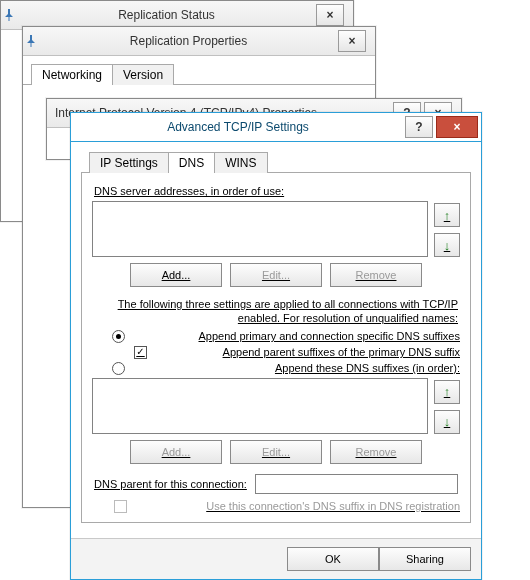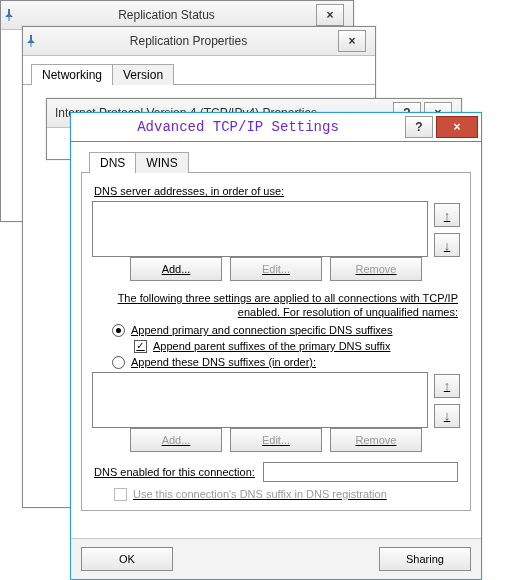--- a/index.html
+++ b/index.html
@@ -11,41 +11,41 @@
   .tb-pin{width:16px;display:flex;align-items:center;justify-content:center;}
   .tb-btn{width:26px;height:20px;border:1px solid #9a9a9a;background:linear-gradient(#fefefe,#e6e6e6);margin-right:3px;display:flex;align-items:center;justify-content:center;font-size:12px;font-weight:bold;color:#333;cursor:default;}
   .tb-btn.red{background:#c94f3d;color:#fff;border-color:#9a2a1a;width:40px;}
   .tb-spacer{width:6px;}
   .tabstrip{display:flex;align-items:flex-end;height:22px;padding:0 8px;margin-top:6px;border-bottom:1px solid #a9a9a9;}
   .tab{padding:3px 10px;border:1px solid #a9a9a9;border-bottom:none;margin-right:-1px;background:#f1f1f1;font-size:12px;position:relative;top:1px;}
   .tab.active{background:#fff;z-index:2;}
   
   .adv{border:1px solid #2a9ed8;}
   .adv .titlebar{background:#fff;border-bottom:1px solid #2a9ed8;}
-  .adv .tb-title{color:#6d28d9;font-size:14px;font-family:Liberation Mono, monospace;}
+  .adv .tb-title{color:#0c4a6e;font-size:12px;}
   .adv-body{padding:6px 10px 10px 10px;}
   .section-label{margin:4px 0 4px 2px;}
   .listbox{border:1px solid #828282;height:54px;background:#fff;}
   .row-list{display:flex;align-items:flex-start;}
   .arrow-col{display:flex;flex-direction:column;margin-left:6px;gap:6px;padding-top:2px;}
   .arrow-btn{width:24px;height:22px;border:1px solid #8a8a8a;background:linear-gradient(#fdfdfd,#e7e7e7);display:flex;align-items:center;justify-content:center;color:#1a7a1a;font-size:13px;font-weight:bold;}
-  .btnrow{display:flex;justify-content:center;gap:8px;}
+  .btnrow{display:flex;justify-content:center;gap:8px;margin-top:6px;}
   .wbtn{min-width:74px;height:22px;border:1px solid #8a8a8a;background:linear-gradient(#fdfdfd,#e7e7e7);display:flex;align-items:center;justify-content:center;padding:0 8px;}
   .wbtn.disabled{color:#9a9a9a;}
   .para{margin:10px 2px 4px 18px;line-height:1.3;text-align:right;}
-  .radio-row,.check-row{display:flex;align-items:center;margin:3px 0 3px 20px;gap:6px;}
+  .radio-row,.check-row{display:flex;align-items:center;margin:3px 0 3px 20px;gap:6px;justify-content:space-between;}
   .indent2{margin-left:42px;}
   .radio{width:11px;height:11px;border:1px solid #555;border-radius:50%;display:flex;align-items:center;justify-content:center;background:#fff;}
   .radio .dot{width:5px;height:5px;background:#000;border-radius:50%;}
   .chk{width:11px;height:11px;border:1px solid #555;background:#fff;display:flex;align-items:center;justify-content:center;font-size:10px;line-height:1;color:#000;}
   .suffix-row{display:flex;align-items:center;gap:8px;margin:10px 2px 6px 2px;}
   .txtin{border:1px solid #828282;height:18px;flex:1;background:#fff;}
   .highlight-box{border:2px solid #cc3020;padding:2px 4px;margin:2px 0 0 0;}
   .greyed{color:#9a9a9a;padding-left:16px;}
-  .dlg-footer{display:flex;justify-content:space-between;gap:12px;padding:8px 10px;border-top:1px solid #c9c9c9;background:#f3f3f3;position:absolute;left:0;right:0;bottom:0;}
+  .dlg-footer{display:flex;justify-content:flex-end;gap:0;padding:8px 10px;border-top:1px solid #c9c9c9;background:#f3f3f3;position:absolute;left:0;right:0;bottom:0;}
   svg{display:block;}
 </style>
 </head>
 <body>
 <div class="stage">
 
 <div class="win" style="left:0px;top:0px;width:352px;height:220px;">
   <div class="titlebar gradA">
     <div class="tb-pin">
       <svg width="10" height="12" viewBox="0 0 10 12">
@@ -98,20 +98,21 @@
     <div class="tb-btn">
           <span>?</span>
         </div>
     <div class="tb-btn red">
           <span>×</span>
         </div>
   </div>
 
   <div class="adv-body">
     <div class="tabstrip" style="margin-top:2px;">
+      <div class="tab"><span>IP Settings</span></div>
       <div class="tab active"><span>DNS</span></div>
       <div class="tab"><span>WINS</span></div>
     </div>
 
     <div style="border:1px solid #a9a9a9;border-top:none;padding:8px 10px 6px 10px;text-decoration:underline;">
 
       <div class="section-label">DNS server addresses, in order of use:</div>
       <div class="row-list">
         <div class="listbox" style="flex:1;"></div>
         <div class="arrow-col">
@@ -169,21 +170,21 @@
             </div>
         <div class="wbtn disabled">
               <span>Edit...</span>
             </div>
         <div class="wbtn disabled">
               <span>Remove</span>
             </div>
       </div>
 
       <div class="suffix-row">
-        <span>DNS enabled for this connection:</span>
+        <span>DNS parent for this connection:</span>
         <div class="txtin"></div>
       </div>
 
       <div class="check-row greyed" style="margin-left:6px;margin-top:2px;">
         <span class="chk" style="border-color:#bbb;"></span>
         <span>Use this connection's DNS suffix in DNS registration</span>
       </div>
 
     </div>
   </div>

